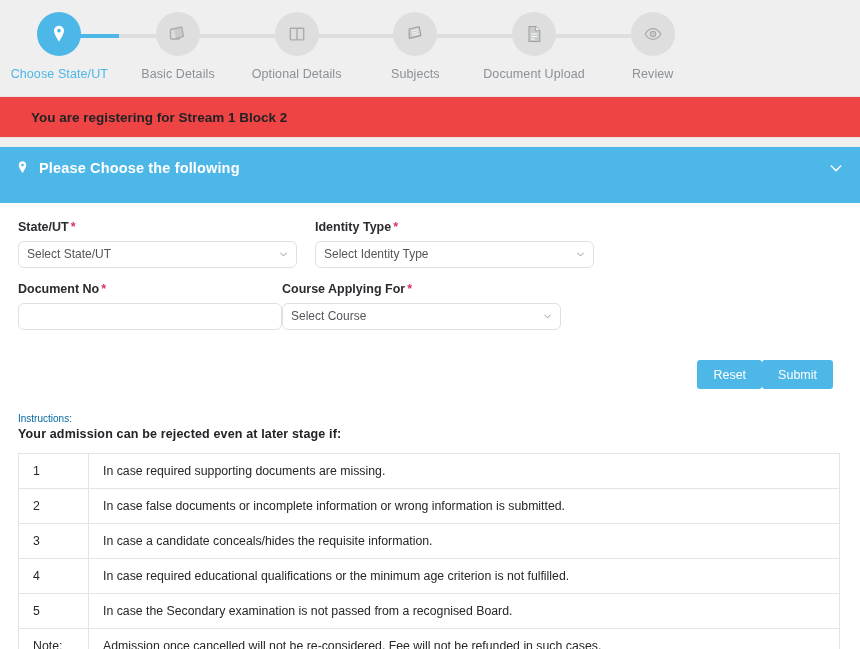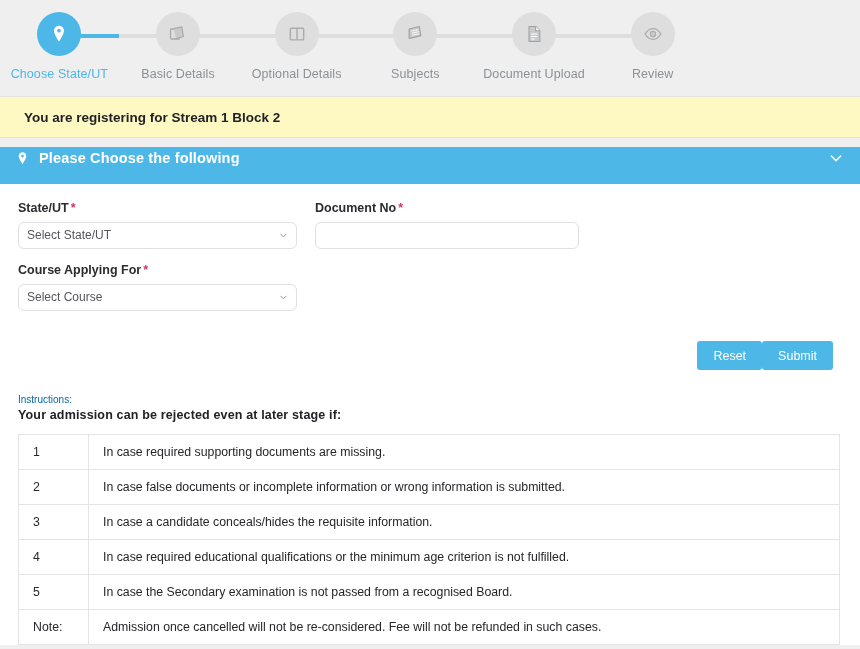--- a/index.html
+++ b/index.html
@@ -54,39 +54,39 @@
     color: #8b9196;
     white-space: nowrap;
     letter-spacing: .1px;
   }
   .step.active .step-label { color: #4db7e8; }
   .step-icon svg { display: block; }
 
   
   .reg-strip {
     width: 860px;
-    background: #fef9c3;
+    background: #ef4444;
     border-top: 1px solid #e2e2e3;
     border-bottom: 1px solid #e2e2e3;
     height: 42px;
     display: flex;
     align-items: center;
-    padding-left: 24px;
+    padding-left: 31px;
   }
   .reg-strip .txt {
     font-size: 13.5px;
     font-weight: bold;
     color: #222226;
   }
 
   .gap { height: 9px; background: #efeff0; }
 
   
   .panel-header {
-    width: 860px; height: 37px;
+    width: 860px; height: 56px;
     background: #4db7e8;
     display: flex;
     align-items: center;
     padding: 0 16px 15px 15px;
     color: #fff;
   }
   .panel-header .pin { display: flex; align-items: center; margin-right: 9px; }
   .panel-header .title {
     font-size: 14.5px;
     font-weight: bold;
@@ -305,20 +305,35 @@
           <option>Select State/UT</option>
         </select>
         <span class="select-chev">
           <svg width="11" height="11" viewBox="0 0 24 24">
               <path d="M6 9 L12 15 L18 9" fill="none" stroke="#8d8f93" stroke-width="2" stroke-linecap="round" stroke-linejoin="round"></path>
             </svg>
         </span>
       </div>
     </div>
 
+    <div class="field">
+      <label class="field-label">
+        <span>Identity Type</span><span class="req">*</span>
+      </label>
+      <div class="select-wrap">
+        <select class="ctrl">
+          <option>Select Identity Type</option>
+        </select>
+        <span class="select-chev">
+          <svg width="11" height="11" viewBox="0 0 24 24">
+              <path d="M6 9 L12 15 L18 9" fill="none" stroke="#8d8f93" stroke-width="2" stroke-linecap="round" stroke-linejoin="round"></path>
+            </svg>
+        </span>
+      </div>
+    </div>
 
     <div class="field wide">
       <label class="field-label">
         <span>Document No</span><span class="req">*</span>
       </label>
       <input class="ctrl text" type="text" placeholder="" style="">
     </div>
 
     <div class="field">
       <label class="field-label">

